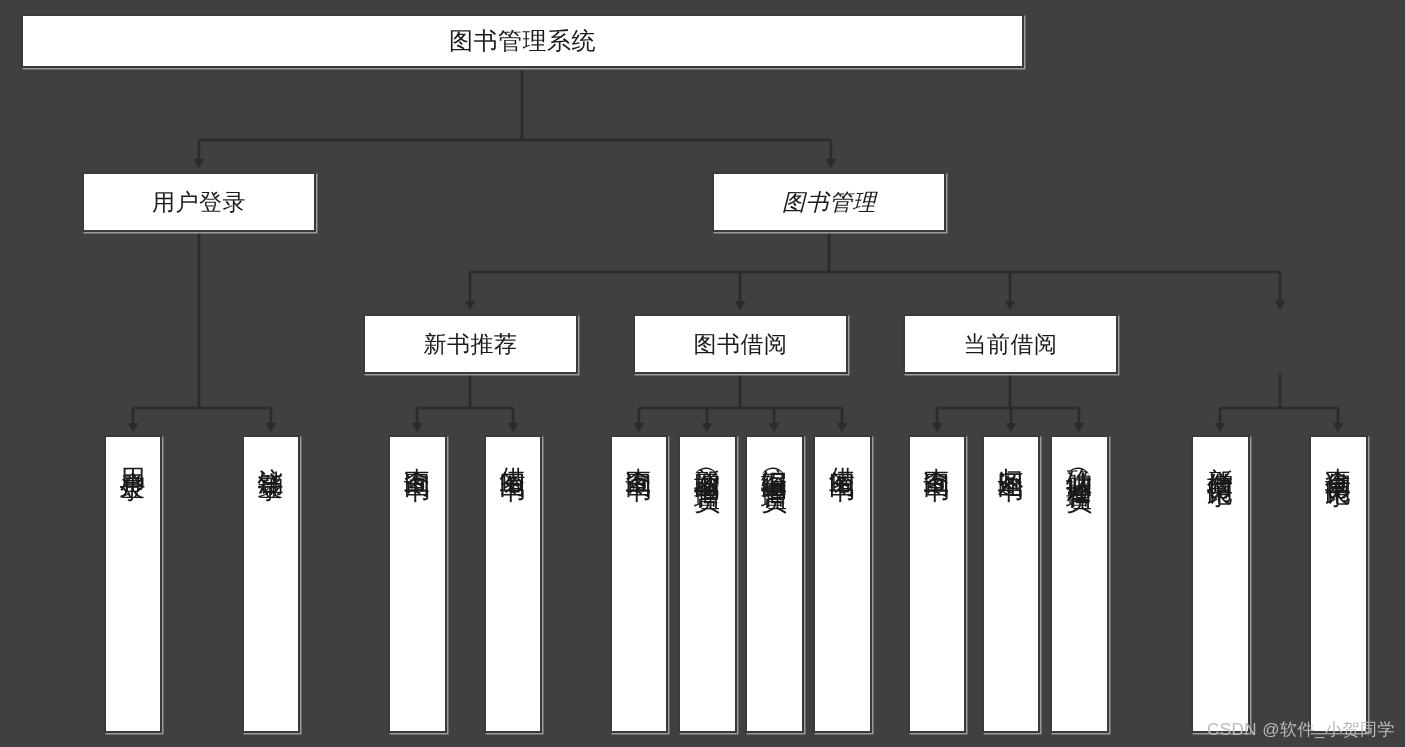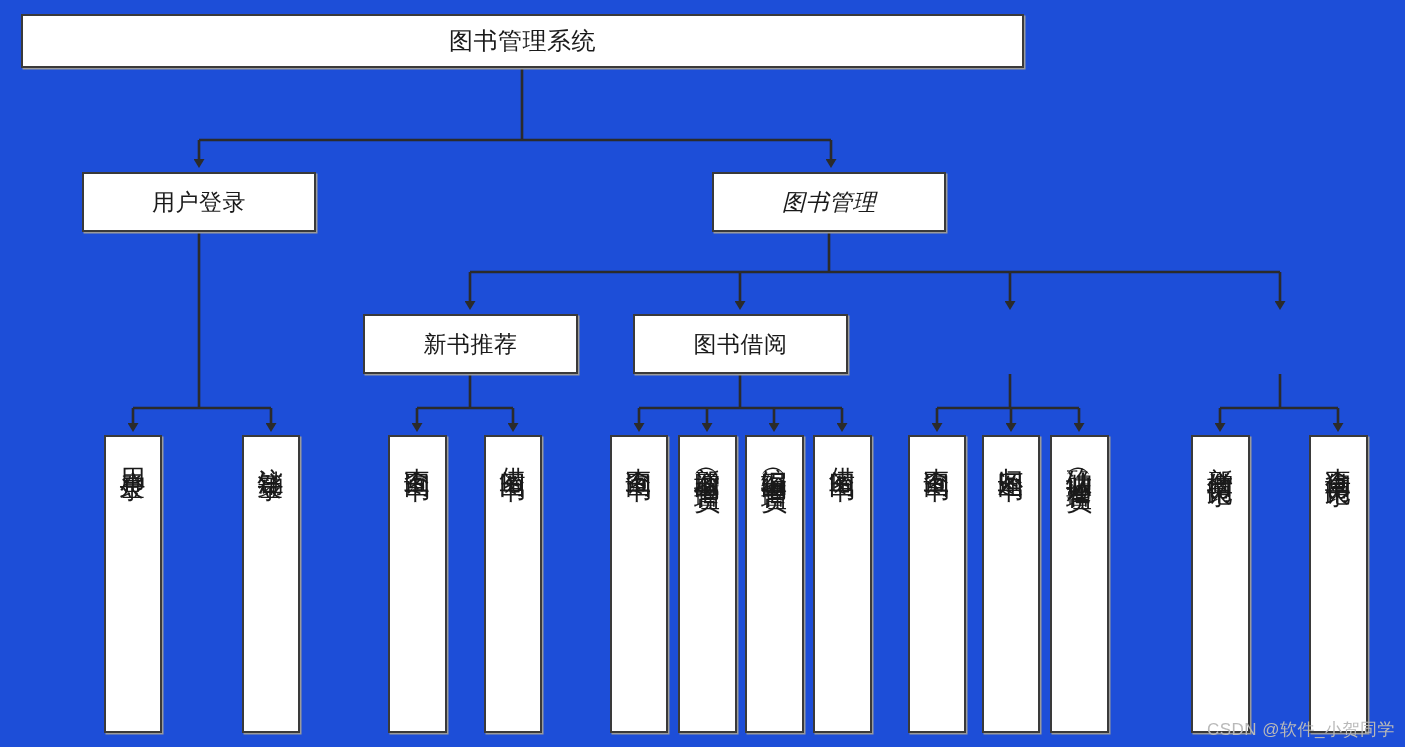--- a/index.html
+++ b/index.html
@@ -4,21 +4,21 @@
 <style>
   html,body{margin:0;padding:0;background:#ffffff;}
   body{
     font-family:"Liberation Sans","DejaVu Sans",sans-serif;
     color:#1a1a1a;
   }
   #stage{
     position:relative;
     width:1405px;
     height:747px;
-    background:#1d4ed8;
+    background:#404040;
     overflow:hidden;
   }
   #edges{
     position:absolute;
     left:0; top:0;
     width:1405px; height:747px;
     pointer-events:none;
   }
   .node{
     position:absolute;
@@ -134,20 +134,23 @@
   <div class="node h" style="left:712px;top:172px;width:234px;height:60px;font-style:italic;">
     <span class="label">图书管理</span>
   </div>
 
   <div class="node h" style="left:363px;top:314px;width:215px;height:60px;">
     <span class="label">新书推荐</span>
   </div>
   <div class="node h" style="left:633px;top:314px;width:215px;height:60px;">
     <span class="label">图书借阅</span>
   </div>
+  <div class="node h" style="left:903px;top:314px;width:215px;height:60px;">
+    <span class="label">当前借阅</span>
+  </div>
 
   <div id="leaf-layer">
       <div class="node v" style="left: 104px; top: 435px; width: 58px; height: 298px;">
         <span class="label">用户登录</span>
       </div>
       <div class="node v" style="left: 242px; top: 435px; width: 58px; height: 298px;">
         <span class="label">注销登录</span>
       </div>
       <div class="node v" style="left: 388px; top: 435px; width: 59px; height: 298px;">
         <span class="label">查询图书</span>

